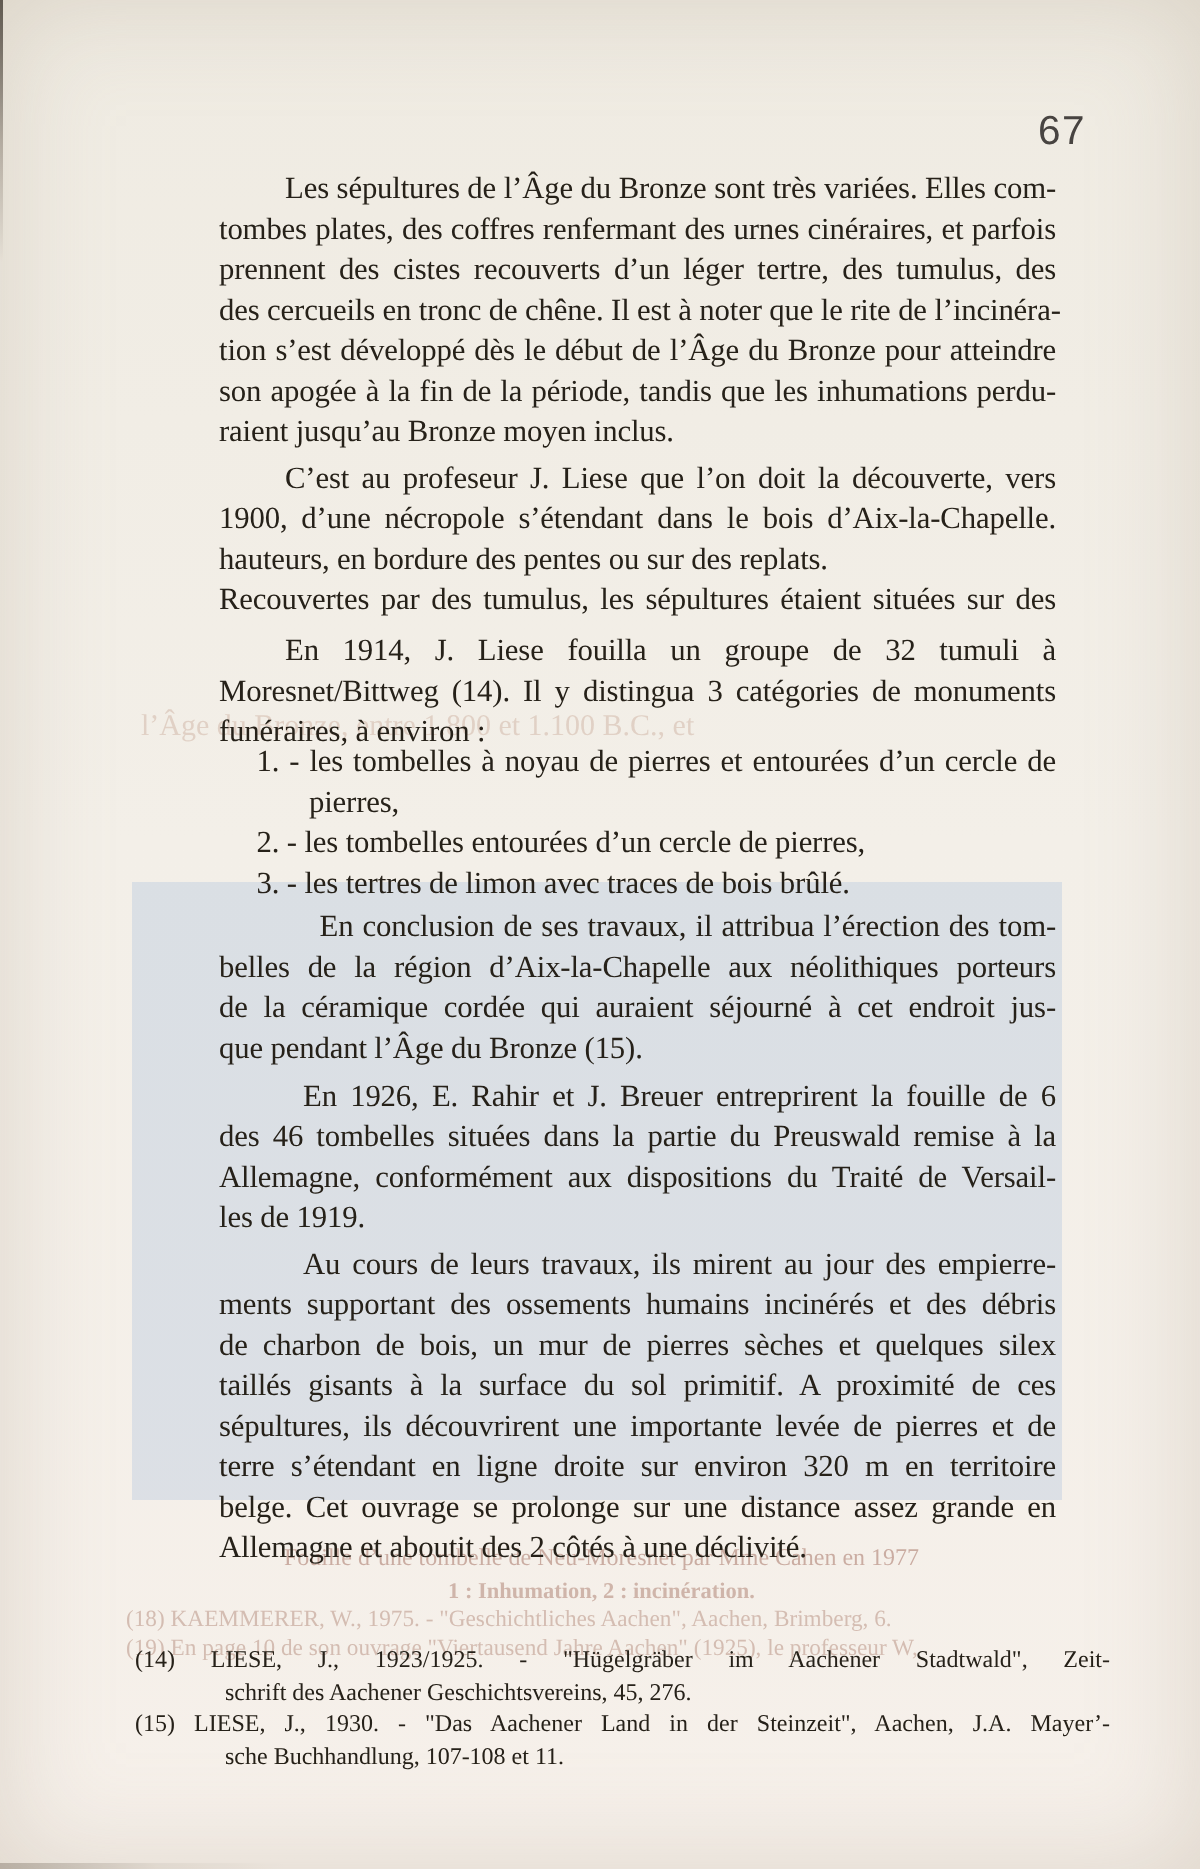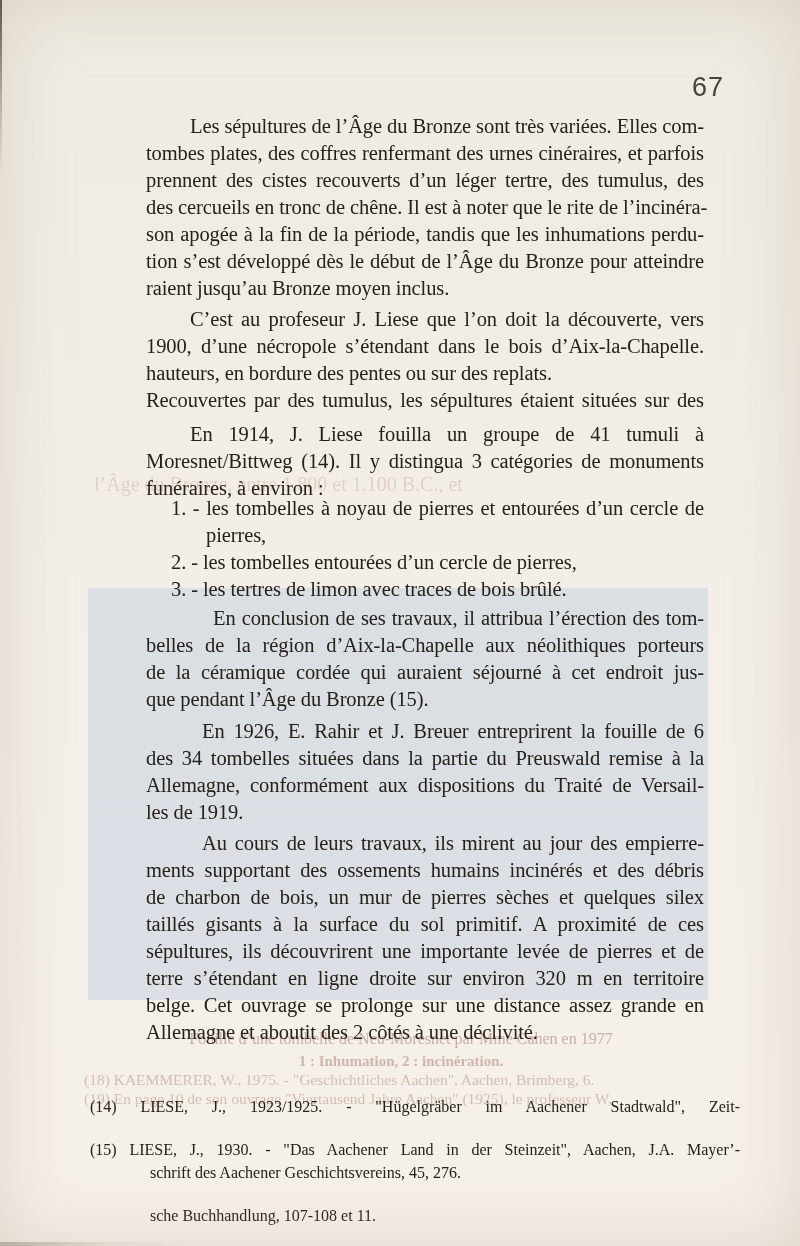--- a/index.html
+++ b/index.html
@@ -42,21 +42,21 @@
   .just { text-align:justify; text-align-last:justify; }
   .i44 { padding-left:44px; }
   .i56 { padding-left:56px; }
   .i67 { padding-left:67px; }
   .li-first { padding-left:25px; }
   .li-cont  { padding-left:60px; }
   .fnblock { position:absolute; left:90px; width:650px; }
   .fn-ln {
     font-size:16px; line-height:22px; white-space:nowrap;
   }
-  .fn-cont { padding-left:60px;margin-top:44px; }
+  .fn-cont { padding-left:60px; }
   .bleed {
     position:absolute; pointer-events:none;
     color:rgba(163,112,95,0.40);
     filter:blur(0.4px);
     white-space:nowrap;
   }
   .bleed-frag   { left:94px;  top:473px;  font-size:20px; color:rgba(172,122,102,0.26); }
   .bleed-title  { left:98px;  top:1030px; width:606px; text-align:center; font-size:16px; font-weight:400; color:rgba(150,92,75,0.45); }
   .bleed-sub    { left:98px;  top:1053px; width:606px; text-align:center; font-size:15px; font-weight:700; color:rgba(150,92,75,0.40); }
   .bleed-fn18   { left:84px;  top:1071px; font-size:15.5px; }
@@ -74,55 +74,55 @@
   <div class="bleed bleed-fn18">(18) KAEMMERER, W., 1975. - "Geschichtliches Aachen", Aachen, Brimberg, 6.</div>
   <div class="bleed bleed-fn19">(19) En page 10 de son ouvrage "Viertausend Jahre Aachen" (1925), le professeur W,</div>
 
   <div class="pagenum">67</div>
 
   <div class="para" style="top:113px">
     <div class="ln just i44">Les sépultures de l’Âge du Bronze sont très variées. Elles com-</div>
     <div class="ln just">tombes plates, des coffres renfermant des urnes cinéraires, et parfois</div>
     <div class="ln just">prennent des cistes recouverts d’un léger tertre, des tumulus, des</div>
     <div class="ln just">des cercueils en tronc de chêne. Il est à noter que le rite de l’incinéra-</div>
+    <div class="ln just">tion s’est développé dès le début de l’Âge du Bronze pour atteindre</div>
     <div class="ln just">son apogée à la fin de la période, tandis que les inhumations perdu-</div>
-    <div class="ln just">tion s’est développé dès le début de l’Âge du Bronze pour atteindre</div>
     <div class="ln">raient jusqu’au Bronze moyen inclus.</div>
   </div>
 
   <div class="para" style="top:306px">
     <div class="ln just i44">C’est au profeseur J. Liese que l’on doit la découverte, vers</div>
     <div class="ln just">1900, d’une nécropole s’étendant dans le bois d’Aix-la-Chapelle.</div>
     <div class="ln">hauteurs, en bordure des pentes ou sur des replats.</div>
     <div class="ln just">Recouvertes par des tumulus, les sépultures étaient situées sur des</div>
   </div>
 
   <div class="para" style="top:421px">
-    <div class="ln just i44">En 1914, J. Liese fouilla un groupe de 41 tumuli à</div>
+    <div class="ln just i44">En 1914, J. Liese fouilla un groupe de 32 tumuli à</div>
     <div class="ln just">Moresnet/Bittweg (14). Il y distingua 3 catégories de monuments</div>
     <div class="ln">funéraires, à environ :</div>
   </div>
 
   <div class="para" style="top:495px">
     <div class="ln just li-first">1. - les tombelles à noyau de pierres et entourées d’un cercle de</div>
     <div class="ln li-cont">pierres,</div>
     <div class="ln li-first">2. - les tombelles entourées d’un cercle de pierres,</div>
     <div class="ln li-first">3. - les tertres de limon avec traces de bois brûlé.</div>
   </div>
 
   <div class="para" style="top:605px">
     <div class="ln just i67">En conclusion de ses travaux, il attribua l’érection des tom-</div>
     <div class="ln just">belles de la région d’Aix-la-Chapelle aux néolithiques porteurs</div>
     <div class="ln just">de la céramique cordée qui auraient séjourné à cet endroit jus-</div>
     <div class="ln">que pendant l’Âge du Bronze (15).</div>
   </div>
 
   <div class="para" style="top:718px">
     <div class="ln just i56">En 1926, E. Rahir et J. Breuer entreprirent la fouille de 6</div>
-    <div class="ln just">des 34 tombelles situées dans la partie du Preuswald remise à la</div>
+    <div class="ln just">des 46 tombelles situées dans la partie du Preuswald remise à la</div>
     <div class="ln just">Allemagne, conformément aux dispositions du Traité de Versail-</div>
     <div class="ln">les de 1919.</div>
   </div>
 
   <div class="para" style="top:830px">
     <div class="ln just i56">Au cours de leurs travaux, ils mirent au jour des empierre-</div>
     <div class="ln just">ments supportant des ossements humains incinérés et des débris</div>
     <div class="ln just">de charbon de bois, un mur de pierres sèches et quelques silex</div>
     <div class="ln just">taillés gisants à la surface du sol primitif. A proximité de ces</div>
     <div class="ln just">sépultures, ils découvrirent une importante levée de pierres et de</div>

